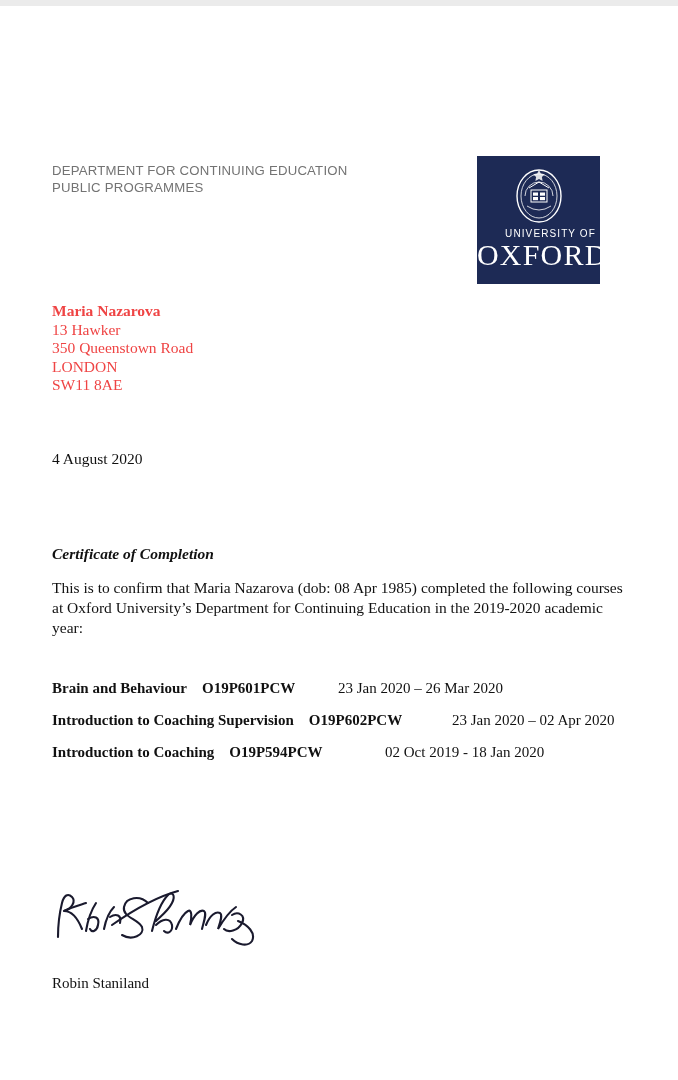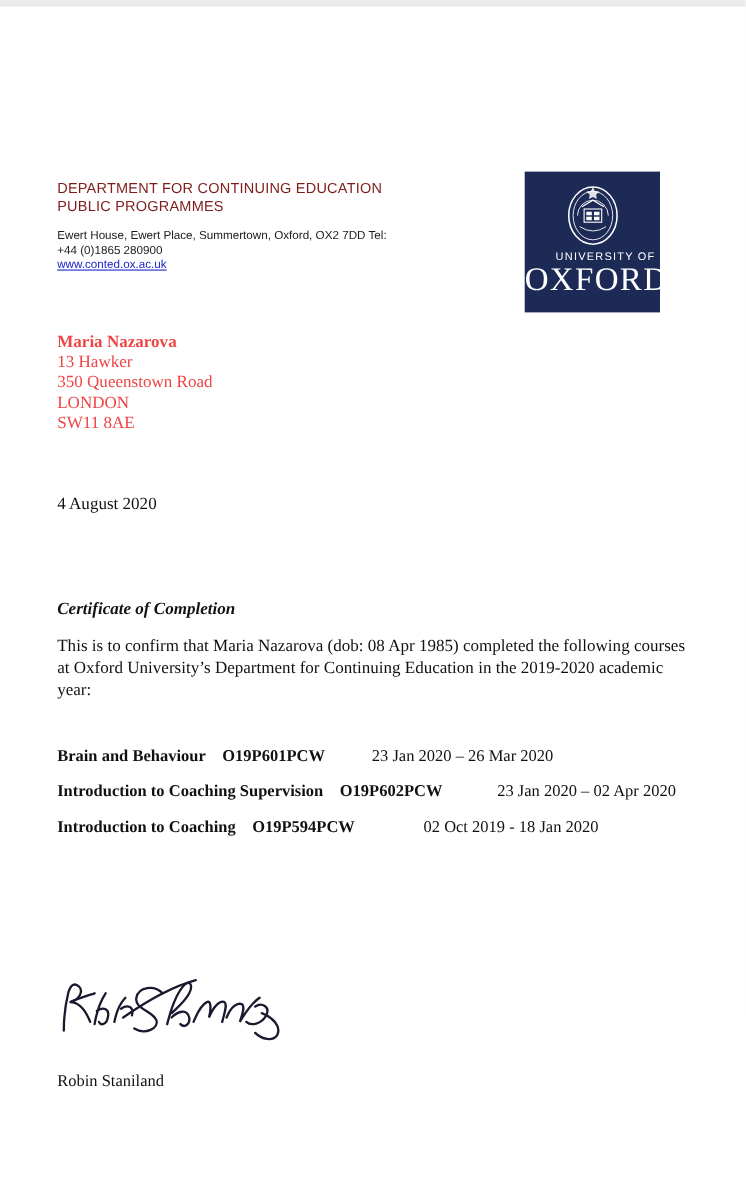--- a/index.html
+++ b/index.html
@@ -40,21 +40,21 @@
   .dept-header {
     position: absolute;
     top: 162px;
     left: 0;
     width: 400px;
   }
   .dept-line {
     font-family: "Liberation Sans", sans-serif;
     font-size: 13.2px;
     letter-spacing: 0.2px;
-    color: #7f1d1d;
+    color: #737373;
     line-height: 17px;
   }
   .addr-block {
     position: absolute;
     top: 208px;
     left: 0;
     width: 370px;
     font-family: "Liberation Sans", sans-serif;
     font-size: 10.6px;
     color: #1a1a1a;
@@ -189,25 +189,20 @@
 <div class="page">
   <div class="top-band"></div>
 
   <div class="content">
 
     <div class="dept-header">
       <div class="dept-line">DEPARTMENT FOR CONTINUING EDUCATION</div>
       <div class="dept-line">PUBLIC PROGRAMMES</div>
     </div>
 
-    <div class="addr-block">
-      <div>Ewert House, Ewert Place, Summertown, Oxford, OX2 7DD Tel:</div>
-      <div>+44 (0)1865 280900</div>
-      <a class="addr-link" href="#">www.conted.ox.ac.uk</a>
-    </div>
 
     <div class="recipient">
       <div class="name">Maria Nazarova</div>
       <div>13 Hawker</div>
       <div>350 Queenstown Road</div>
       <div>LONDON</div>
       <div>SW11 8AE</div>
     </div>
 
     <div class="date">4 August 2020</div>

